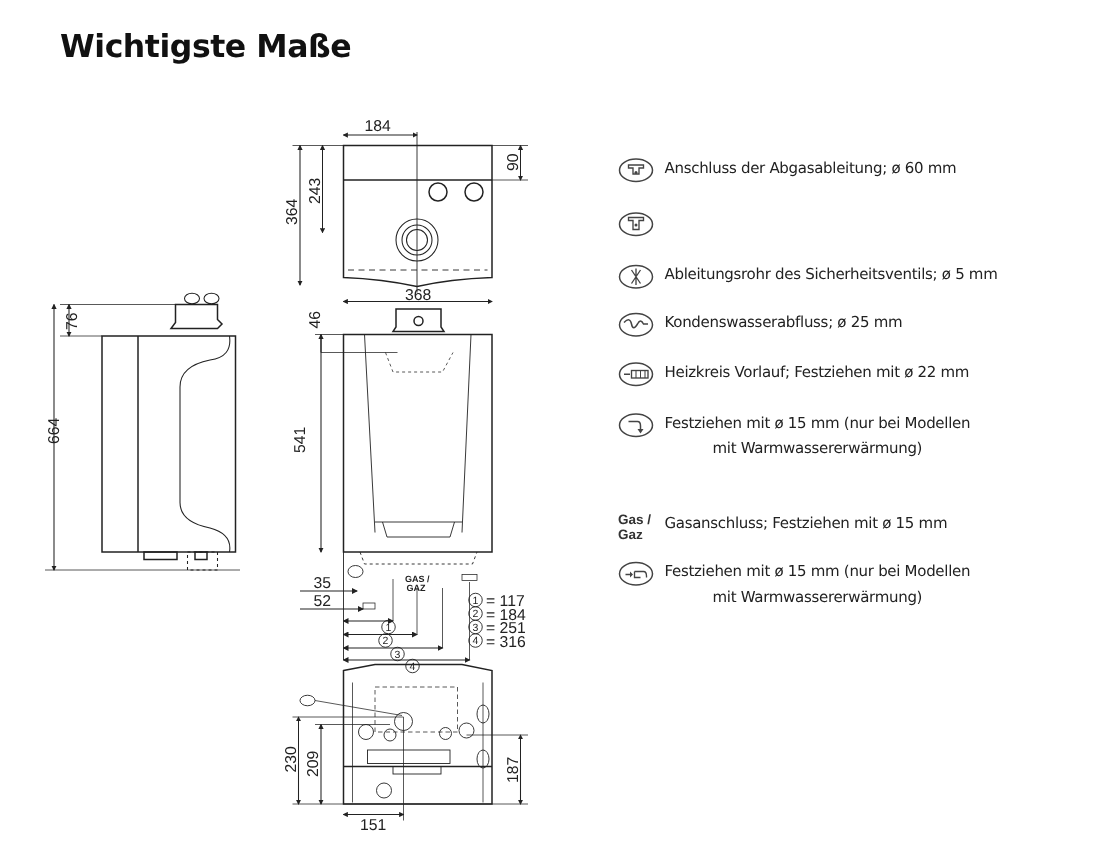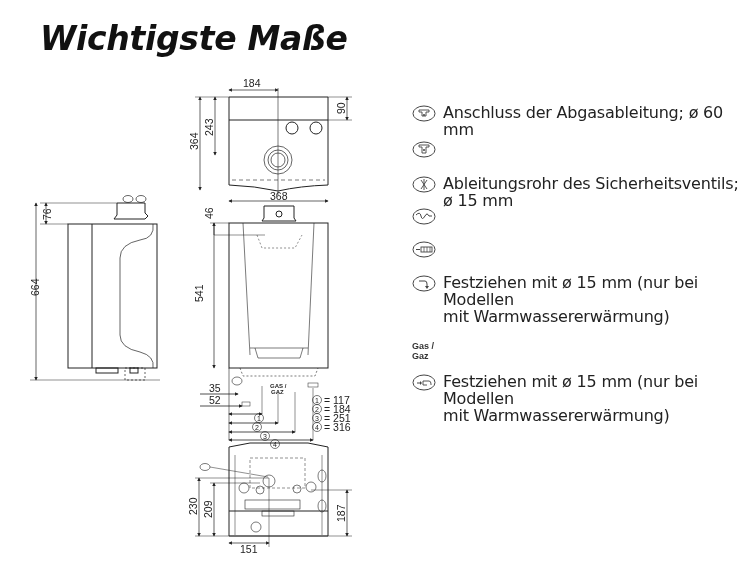--- a/index.html
+++ b/index.html
@@ -1,26 +1,26 @@
 <!DOCTYPE html>
 <html><head>
 <meta charset="utf-8">
 <style>
   html, body { margin:0; padding:0; background:#ffffff; }
   body { width:743px; height:567px; position:relative; overflow:hidden;
          font-family:"DejaVu Sans", "Liberation Sans", sans-serif; color:#1a1a1a; }
-  .title { position:absolute; left:40px; top:19px; font-size:33px; font-weight:bold;
-           letter-spacing:-0.3px; font-family:"DejaVu Sans", sans-serif; color:#111;font-style:italic; }
+  .title { position:absolute; left:40px; top:19px; font-size:21px; font-weight:bold;
+           letter-spacing:-0.3px; font-family:"DejaVu Sans", sans-serif; color:#111; }
   svg.drawing { position:absolute; left:0; top:0; }
   .dim { font-family:"Liberation Sans", sans-serif; font-size:10.5px; fill:#222; }
   .legend { position:absolute; left:412px; top:104px; width:330px; }
   .legend-item { display:flex; align-items:flex-start; position:absolute; left:0; }
   .legend-icon { width:24px; height:17px; flex:none; margin-right:7px; margin-top:1px; }
-  .legend-text { font-size:16px; line-height:17px; color:#222;
-                 font-family:"DejaVu Sans", sans-serif; letter-spacing:-0.2px; }
+  .legend-text { font-size:10px; line-height:17px; color:#222;
+                 font-family:"DejaVu Sans", sans-serif; letter-spacing:-0.2px;text-align:center; }
   .legend-text span { display:block; }
   .gas-label { font-size:9px; font-weight:bold; line-height:10px; color:#333; width:24px;
                flex:none; margin-right:7px; font-family:"Liberation Sans", sans-serif; }
 </style>
 </head>
 <body>
 
 <div class="title">Wichtigste Maße</div>
 
 <svg class="drawing" width="743" height="567" viewBox="0 0 743 567">
@@ -188,57 +188,66 @@
       <circle cx="12" cy="9" r="1" fill="#444"></circle>
     </svg>
   </div>
 
   <div class="legend-item" style="top:71px">
     <svg class="legend-icon" viewBox="0 0 24 17">
       <ellipse cx="12" cy="8.5" rx="11" ry="7.5" fill="none" stroke="#444" stroke-width="1"></ellipse>
       <path d="M9,4 L15,13 M15,4 L9,13 M12,3 L12,14" fill="none" stroke="#444" stroke-width="0.9"></path>
     </svg>
     <div class="legend-text">
-        <span>Ableitungsrohr des Sicherheitsventils; ø 15 mm</span>
+        <span>Ableitungsrohr des Sicherheitsventils; ø 5 mm</span>
       </div>
   </div>
 
   <div class="legend-item" style="top:103px">
     <svg class="legend-icon" viewBox="0 0 24 17">
       <ellipse cx="12" cy="8.5" rx="11" ry="7.5" fill="none" stroke="#444" stroke-width="1"></ellipse>
       <path d="M4,7 Q8,3 9,8 Q10,13 13,8 Q15,4 17,8 L20,8" fill="none" stroke="#444" stroke-width="1"></path>
     </svg>
+    <div class="legend-text">
+        <span>Kondenswasserabfluss; ø 25 mm</span>
+      </div>
   </div>
 
   <div class="legend-item" style="top:136px">
     <svg class="legend-icon" viewBox="0 0 24 17">
       <ellipse cx="12" cy="8.5" rx="11" ry="7.5" fill="none" stroke="#444" stroke-width="1"></ellipse>
       <path d="M4,8.5 L8,8.5" stroke="#444" stroke-width="1"></path>
       <rect x="9" y="6" width="11" height="5" fill="none" stroke="#444" stroke-width="0.9"></rect>
       <path d="M12,6 L12,11 M15,6 L15,11 M18,6 L18,11" stroke="#444" stroke-width="0.7"></path>
     </svg>
+    <div class="legend-text">
+        <span>Heizkreis Vorlauf; Festziehen mit ø 22 mm</span>
+      </div>
   </div>
 
   <div class="legend-item" style="top:170px">
     <svg class="legend-icon" viewBox="0 0 24 17">
       <ellipse cx="12" cy="8.5" rx="11" ry="7.5" fill="none" stroke="#444" stroke-width="1"></ellipse>
       <path d="M7,6 L13,6 Q15,6 15,9 L15,11" fill="none" stroke="#444" stroke-width="1"></path>
       <path d="M13,11 L17,11 L15,14 Z" fill="#444"></path>
     </svg>
     <div class="legend-text">
       <span>Festziehen mit ø 15 mm (nur bei Modellen</span>
       <span>mit Warmwassererwärmung)</span>
     </div>
   </div>
 
   <div class="legend-item" style="top:237px">
     <div class="gas-label">
       <span style="display:block">Gas /</span>
       <span style="display:block">Gaz</span>
     </div>
+    <div class="legend-text">
+        <span>Gasanschluss; Festziehen mit ø 15 mm</span>
+      </div>
   </div>
 
   <div class="legend-item" style="top:269px">
     <svg class="legend-icon" viewBox="0 0 24 17">
       <ellipse cx="12" cy="8.5" rx="11" ry="7.5" fill="none" stroke="#444" stroke-width="1"></ellipse>
       <path d="M5,9 L9,9" stroke="#444" stroke-width="1"></path>
       <path d="M8,7 L10,9 L8,11 Z" fill="#444"></path>
       <path d="M11,7 L17,7 Q19,7 19,10 L19,11 M11,7 L11,11 L15,11" fill="none" stroke="#444" stroke-width="0.9"></path>
     </svg>
     <div class="legend-text">

